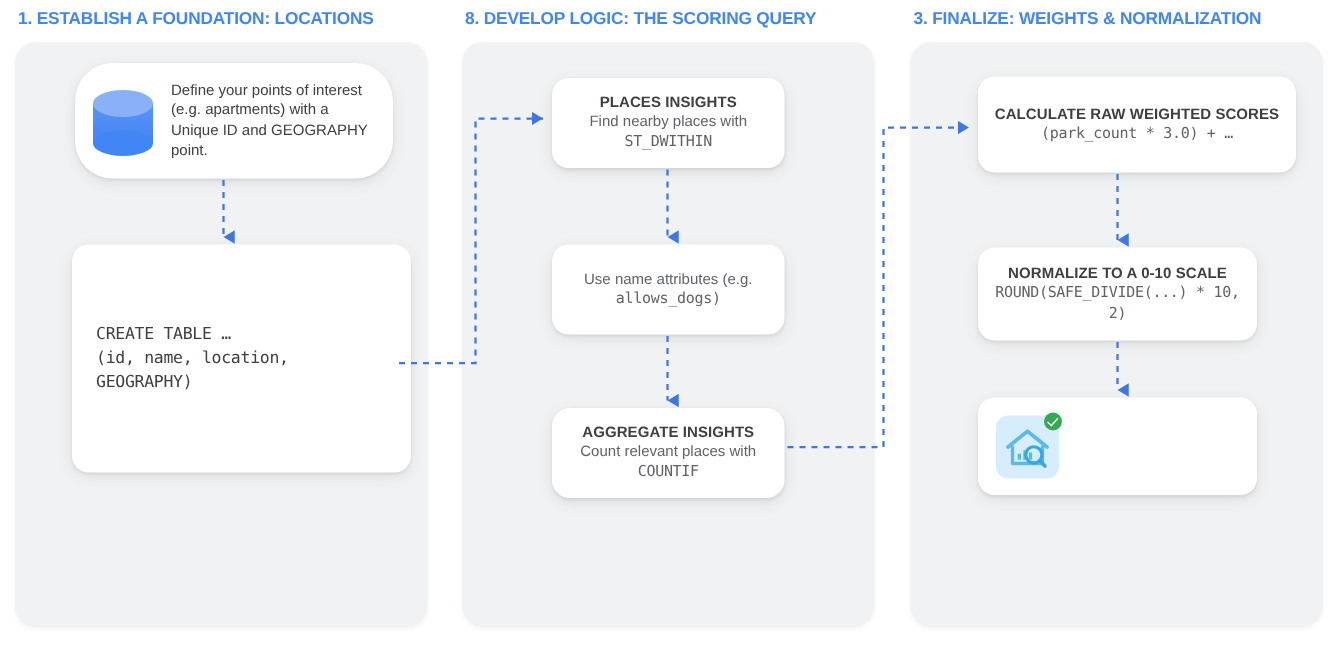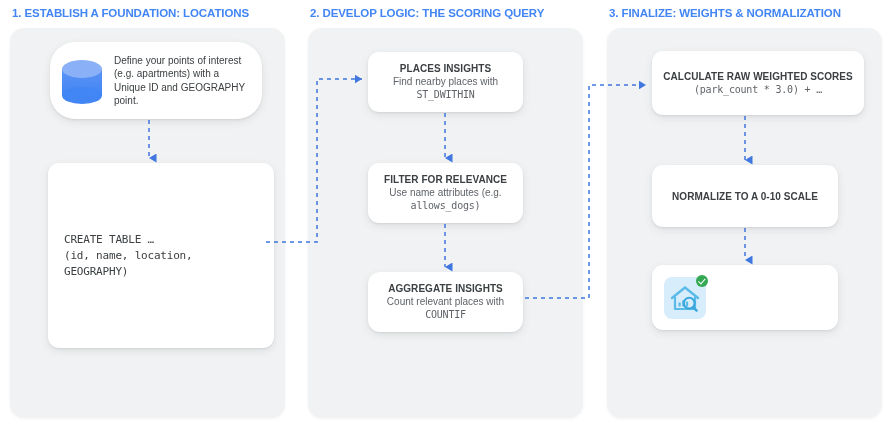--- a/index.html
+++ b/index.html
@@ -118,21 +118,21 @@
     background: #4285F4;
     border-radius: 50%;
   }
   #define-text {
     font-size: 10px;
     color: #3c4043;
     line-height: 13.5px;
   }
 
   #card-create {
-    left: 38px; top: 163px; width: 226px; height: 185px;
+    left: 38px; top: 163px; width: 226px; height: 152px;
     display: flex;
     align-items: center;
     padding-left: 16px;
   }
   #create-code {
     font-family: "DejaVu Sans Mono", "Liberation Mono", monospace;
     font-size: 11px;
     color: #3c4043;
     line-height: 16px;
     white-space: pre;
@@ -219,31 +219,30 @@
     </div>
 
     <div class="card" id="card-create">
       <div id="create-code">CREATE TABLE …
 (id, name, location,
 GEOGRAPHY)</div>
     </div>
   </div>
 
   <div class="column col-2">
-    <div class="col-title">2. DEVELOP LOGIC: THE SCORING QUERY</div>
+    <div class="col-title">8. DEVELOP LOGIC: THE SCORING QUERY</div>
     <div class="panel"></div>
 
     <div class="card stack" id="card-places">
       <div class="card-title centered">PLACES INSIGHTS</div>
       <div class="card-sub centered">Find nearby places with</div>
       <div class="mono centered">ST_DWITHIN</div>
     </div>
 
     <div class="card stack" id="card-filter">
-      <div class="card-title centered">FILTER FOR RELEVANCE</div>
       <div class="card-sub centered">Use name attributes (e.g.</div>
       <div class="mono centered">allows_dogs)</div>
     </div>
 
     <div class="card stack" id="card-agg">
       <div class="card-title centered">AGGREGATE INSIGHTS</div>
       <div class="card-sub centered">Count relevant places with</div>
       <div class="mono centered">COUNTIF</div>
     </div>
   </div>
@@ -252,20 +251,21 @@
     <div class="col-title">3. FINALIZE: WEIGHTS &amp; NORMALIZATION</div>
     <div class="panel"></div>
 
     <div class="card stack" id="card-calc">
       <div class="card-title centered">CALCULATE RAW WEIGHTED SCORES</div>
       <div class="mono centered">(park_count * 3.0) + …</div>
     </div>
 
     <div class="card stack" id="card-norm">
       <div class="card-title centered">NORMALIZE TO A 0-10 SCALE</div>
+      <div class="mono centered">ROUND(SAFE_DIVIDE(...) * 10, 2)</div>
     </div>
 
     <div class="card" id="card-end">
       <div class="result-icon">
         <svg width="42" height="42" viewBox="0 0 42 42" aria-hidden="true">
           <path d="M8 21 L21 10.5 L34 21" fill="none" stroke="#5bbbe8" stroke-width="2.4" stroke-linecap="round" stroke-linejoin="round"></path>
           <path d="M11 20 V32 H31 V20" fill="none" stroke="#5bbbe8" stroke-width="2.2" stroke-linejoin="round"></path>
           <rect x="14.5" y="25.5" width="2.2" height="4" fill="#5bbbe8"></rect>
           <rect x="18.2" y="23.2" width="2.2" height="6.3" fill="#5bbbe8"></rect>
           <rect x="21.9" y="24.6" width="2.2" height="4.9" fill="#5bbbe8"></rect>

